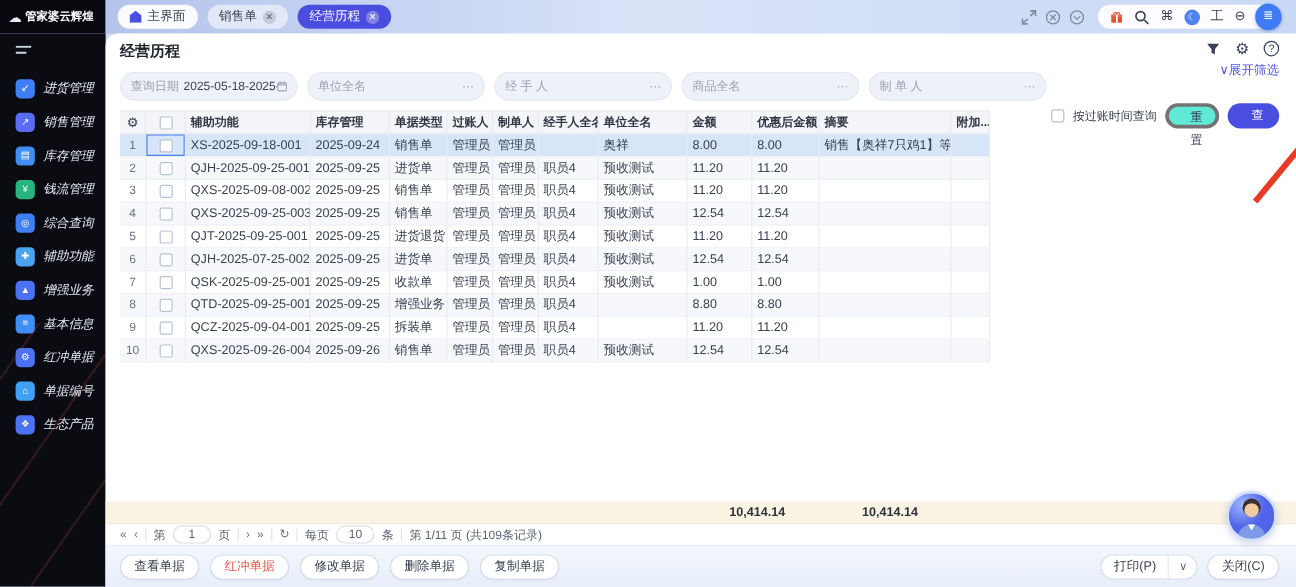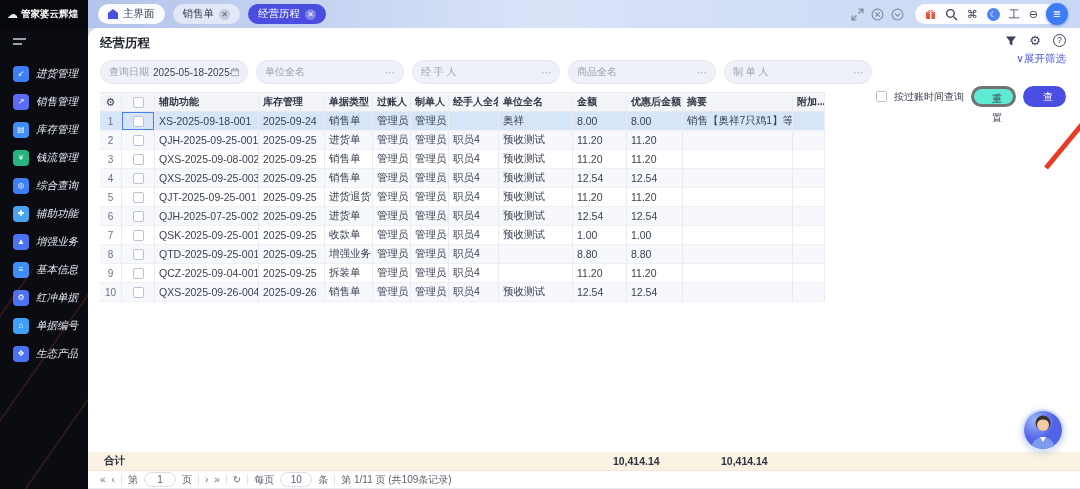--- a/index.html
+++ b/index.html
@@ -462,21 +462,20 @@
               <div class="td"></div>
               <div class="td"></div>
             </div>
           </div>
       </div>
 
       <div class="spacer"></div>
 
       <div class="totals">
         <div class="grid-row" style="margin-left:12px;">
-          <div class="td" style="grid-column:1/10;">合计</div>
           <div class="td" style="grid-column:10;">10,414.14</div>
           <div class="td" style="grid-column:11;">10,414.14</div>
         </div>
       </div>
 
       <div class="pagebar">
         <span class="pgc">«</span>
         <span class="pgc">‹</span>
         <span class="pg-sep"></span>
         <span>第</span>
@@ -488,20 +487,37 @@
         <span class="pg-sep"></span>
         <span class="pgc">↻</span>
         <span class="pg-sep"></span>
         <span>每页</span>
         <span class="pg-pill">10</span>
         <span>条</span>
         <span class="pg-sep"></span>
         <span>第 1/11 页 (共109条记录)</span>
       </div>
 
+      <div class="bottombar">
+        <div style="display:flex;gap:9px;">
+
+        <span class="act-btn">查看单据</span>
+            <span class="act-btn danger">红冲单据</span>
+            <span class="act-btn">修改单据</span>
+            <span class="act-btn">删除单据</span>
+            <span class="act-btn">复制单据</span>
+          </div>
+        <div class="right-acts">
+          <div class="split">
+            <span class="lab">打印(P)</span>
+            <span class="car">∨</span>
+          </div>
+          <span class="act-btn">关闭(C)</span>
+        </div>
+      </div>
 
       <div class="avatar">
         <svg width="38" height="38" viewBox="0 0 38 38">
           <defs>
               <radialGradient id="avbg" cx="30%" cy="25%">
                 <stop offset="0%" stop-color="#9db9fb"></stop>
                 <stop offset="100%" stop-color="#5163e8"></stop>
               </radialGradient>
             </defs>
           <rect width="38" height="38" fill="url(#avbg)"></rect>

